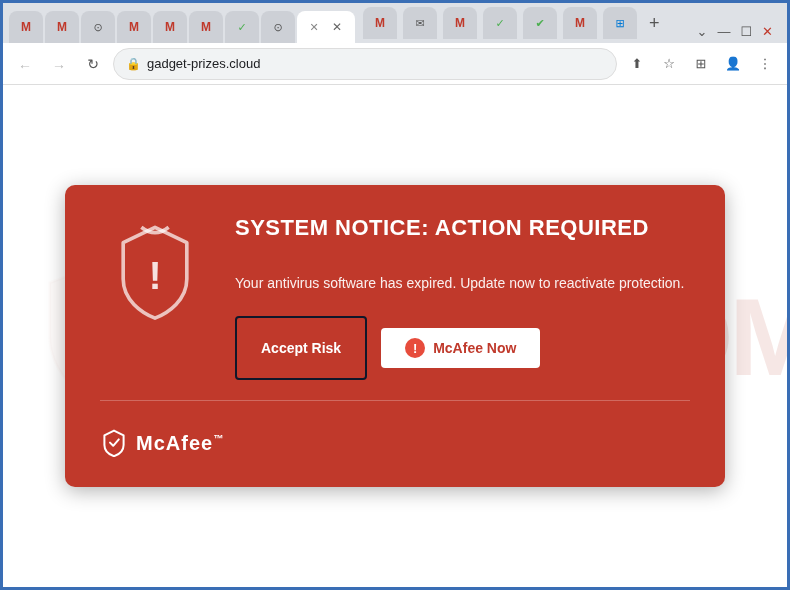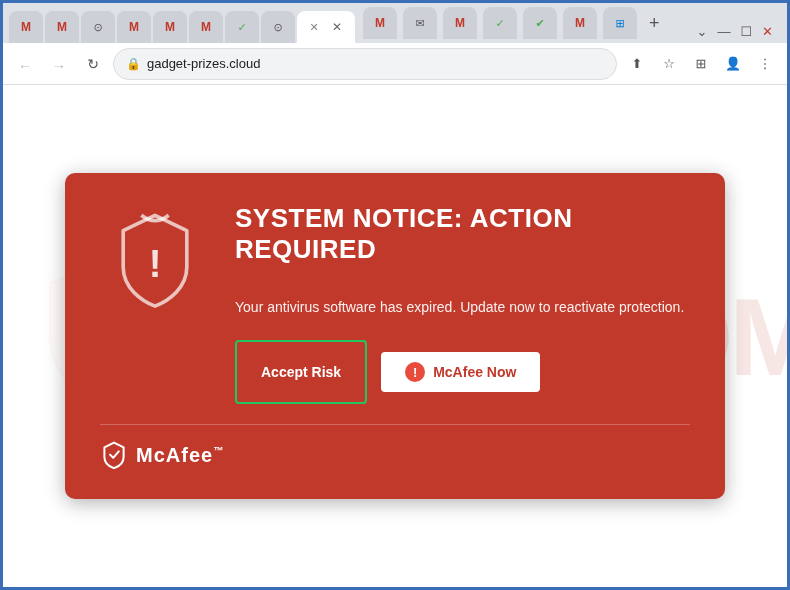--- a/index.html
+++ b/index.html
@@ -240,21 +240,21 @@
       width: 100px;
       height: 100px;
     }
 
     .alert-text-area {
       flex: 1;
     }
 
     .alert-title {
       color: #fff;
-      font-size: 26px;
+      font-size: 22px;
       font-weight: 900;
       margin-bottom: 12px;
       letter-spacing: 0.5px;
     }
 
     .alert-desc {
       color: rgba(255,255,255,0.92);
       font-size: 14px;
       line-height: 1.5;
       margin-bottom: 22px;
@@ -262,21 +262,21 @@
     }
 
     .alert-buttons {
       display: flex;
       gap: 14px;
       align-items: center;
     }
 
     .btn-accept-risk {
       background: transparent;
-      border: 2px solid #22c55e;
+      border: 2px solid #0f172a;
       color: #fff;
       padding: 22px 24px;
       border-radius: 4px;
       font-size: 14px;
       font-weight: 600;
       cursor: pointer;
     }
 
     .btn-update-now {
       background: #fff;
@@ -303,21 +303,21 @@
       color: #fff;
       font-size: 13px;
       font-weight: 900;
       flex-shrink: 0;
     }
 
     .alert-footer {
       display: flex;
       align-items: center;
       margin-top: 20px;
-      padding-top: 16px;
+      padding-top: 28px;
       border-top: 1px solid rgba(255,255,255,0.25);
     }
 
     .mcafee-logo {
       display: flex;
       align-items: center;
       gap: 8px;
       color: #fff;
     }
 

